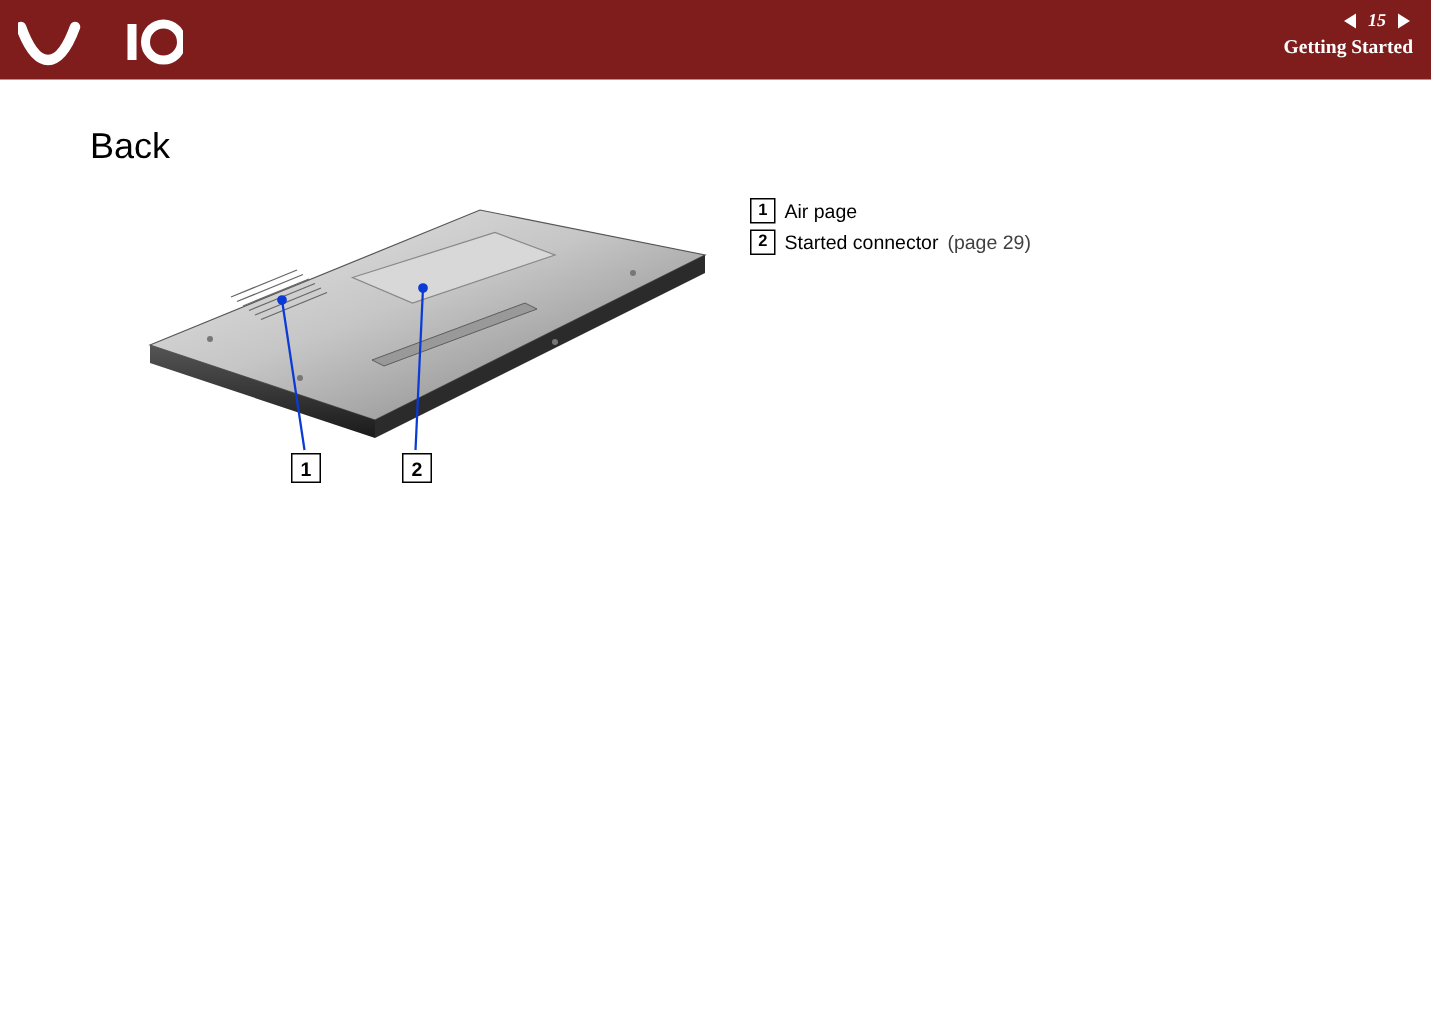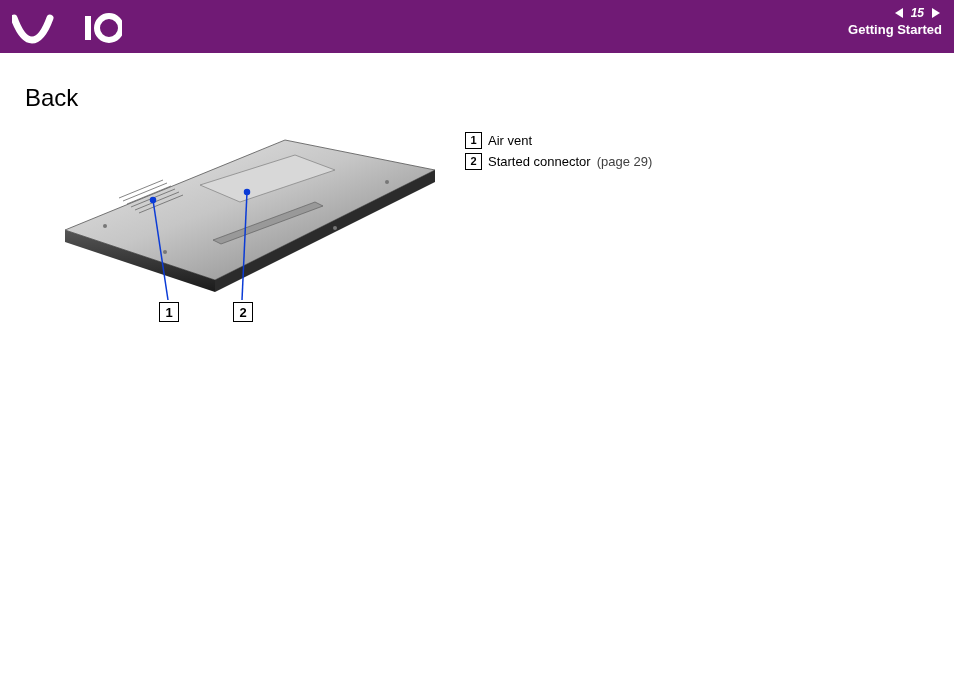--- a/index.html
+++ b/index.html
@@ -9,23 +9,24 @@
     height: 674px;
     font-family: Arial, Helvetica, sans-serif;
     background: #ffffff;
     color: #000000;
     overflow: hidden;
   }
 
   .header {
     width: 100%;
     height: 56px;
-    background: #701a75;
+    background: #7f1d1d;
     color: #ffffff;
     position: relative;
+    font-family: Liberation Serif, serif;
   }
 
   .logo {
     position: absolute;
     left: 12px;
     top: 10px;
     fill: #ffffff;
   }
 
   .nav-block {
@@ -65,21 +66,21 @@
   .header-rule {
     position: absolute;
     left: 0;
     right: 0;
     bottom: 0;
     height: 3px;
     background: #ffffff;
   }
 
   .content {
-    padding: 28px 40px 0 25px;
+    padding: 28px 40px 0 60px;
     display: flex;
   }
 
   .left-col {
     width: 440px;
     flex: none;
   }
 
   .page-title {
     font-size: 24px;
@@ -220,21 +221,21 @@
       </svg>
 
       <span class="callout-box cb1">1</span>
       <span class="callout-box cb2">2</span>
     </div>
   </div>
 
   <div class="right-col">
     <div class="legend-row">
       <span class="legend-num">1</span>
-      <span>Air vent</span>
+      <span>Air page</span>
     </div>
     <div class="legend-row">
       <span class="legend-num">2</span>
       <span>Started connector</span>
       <span class="page-ref">(page 29)</span>
     </div>
   </div>
 </div>
 
 </body></html>

